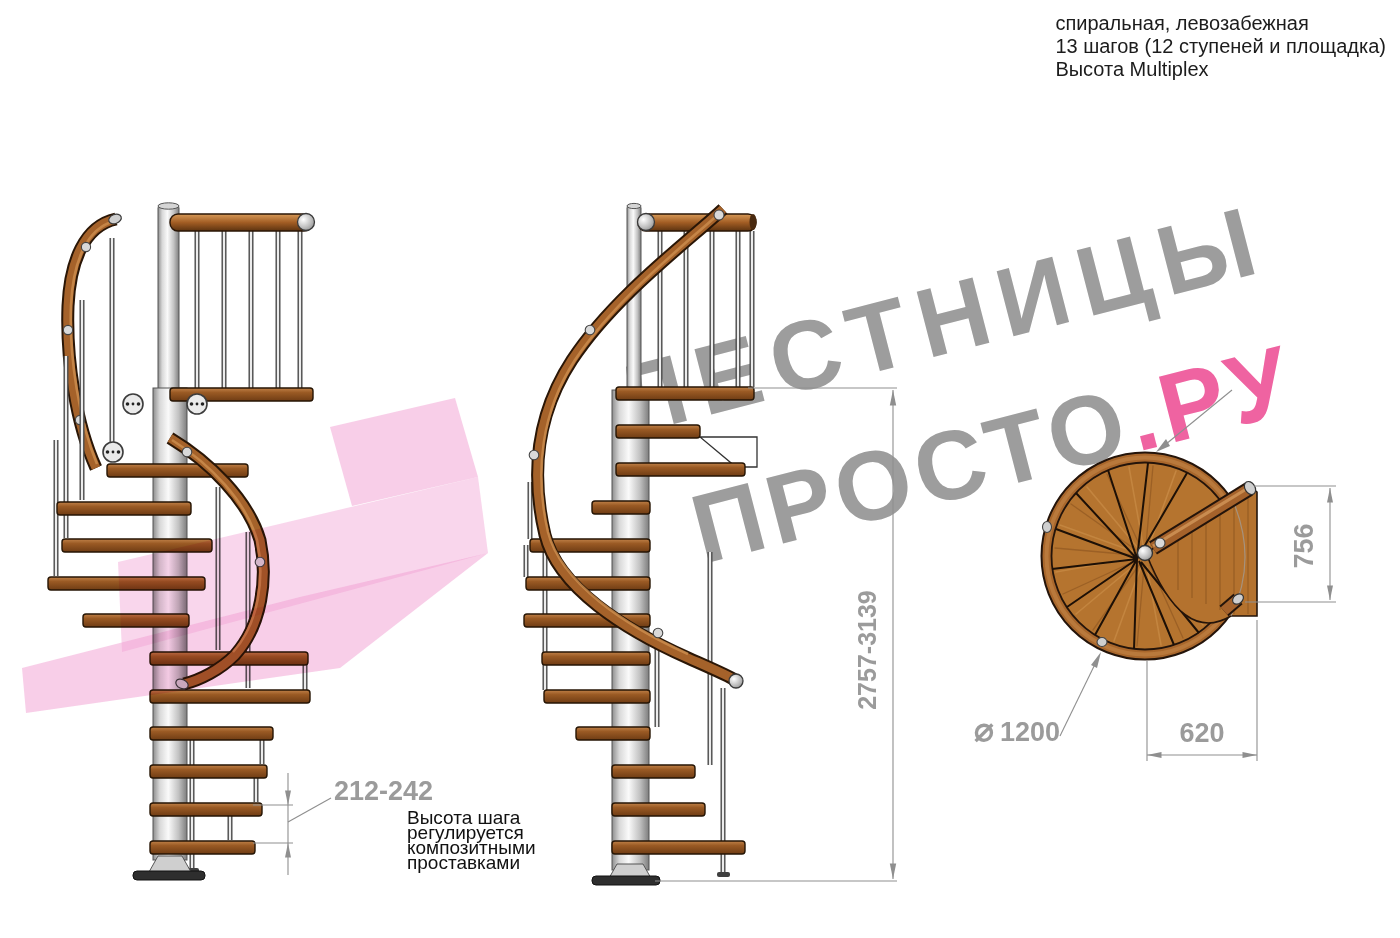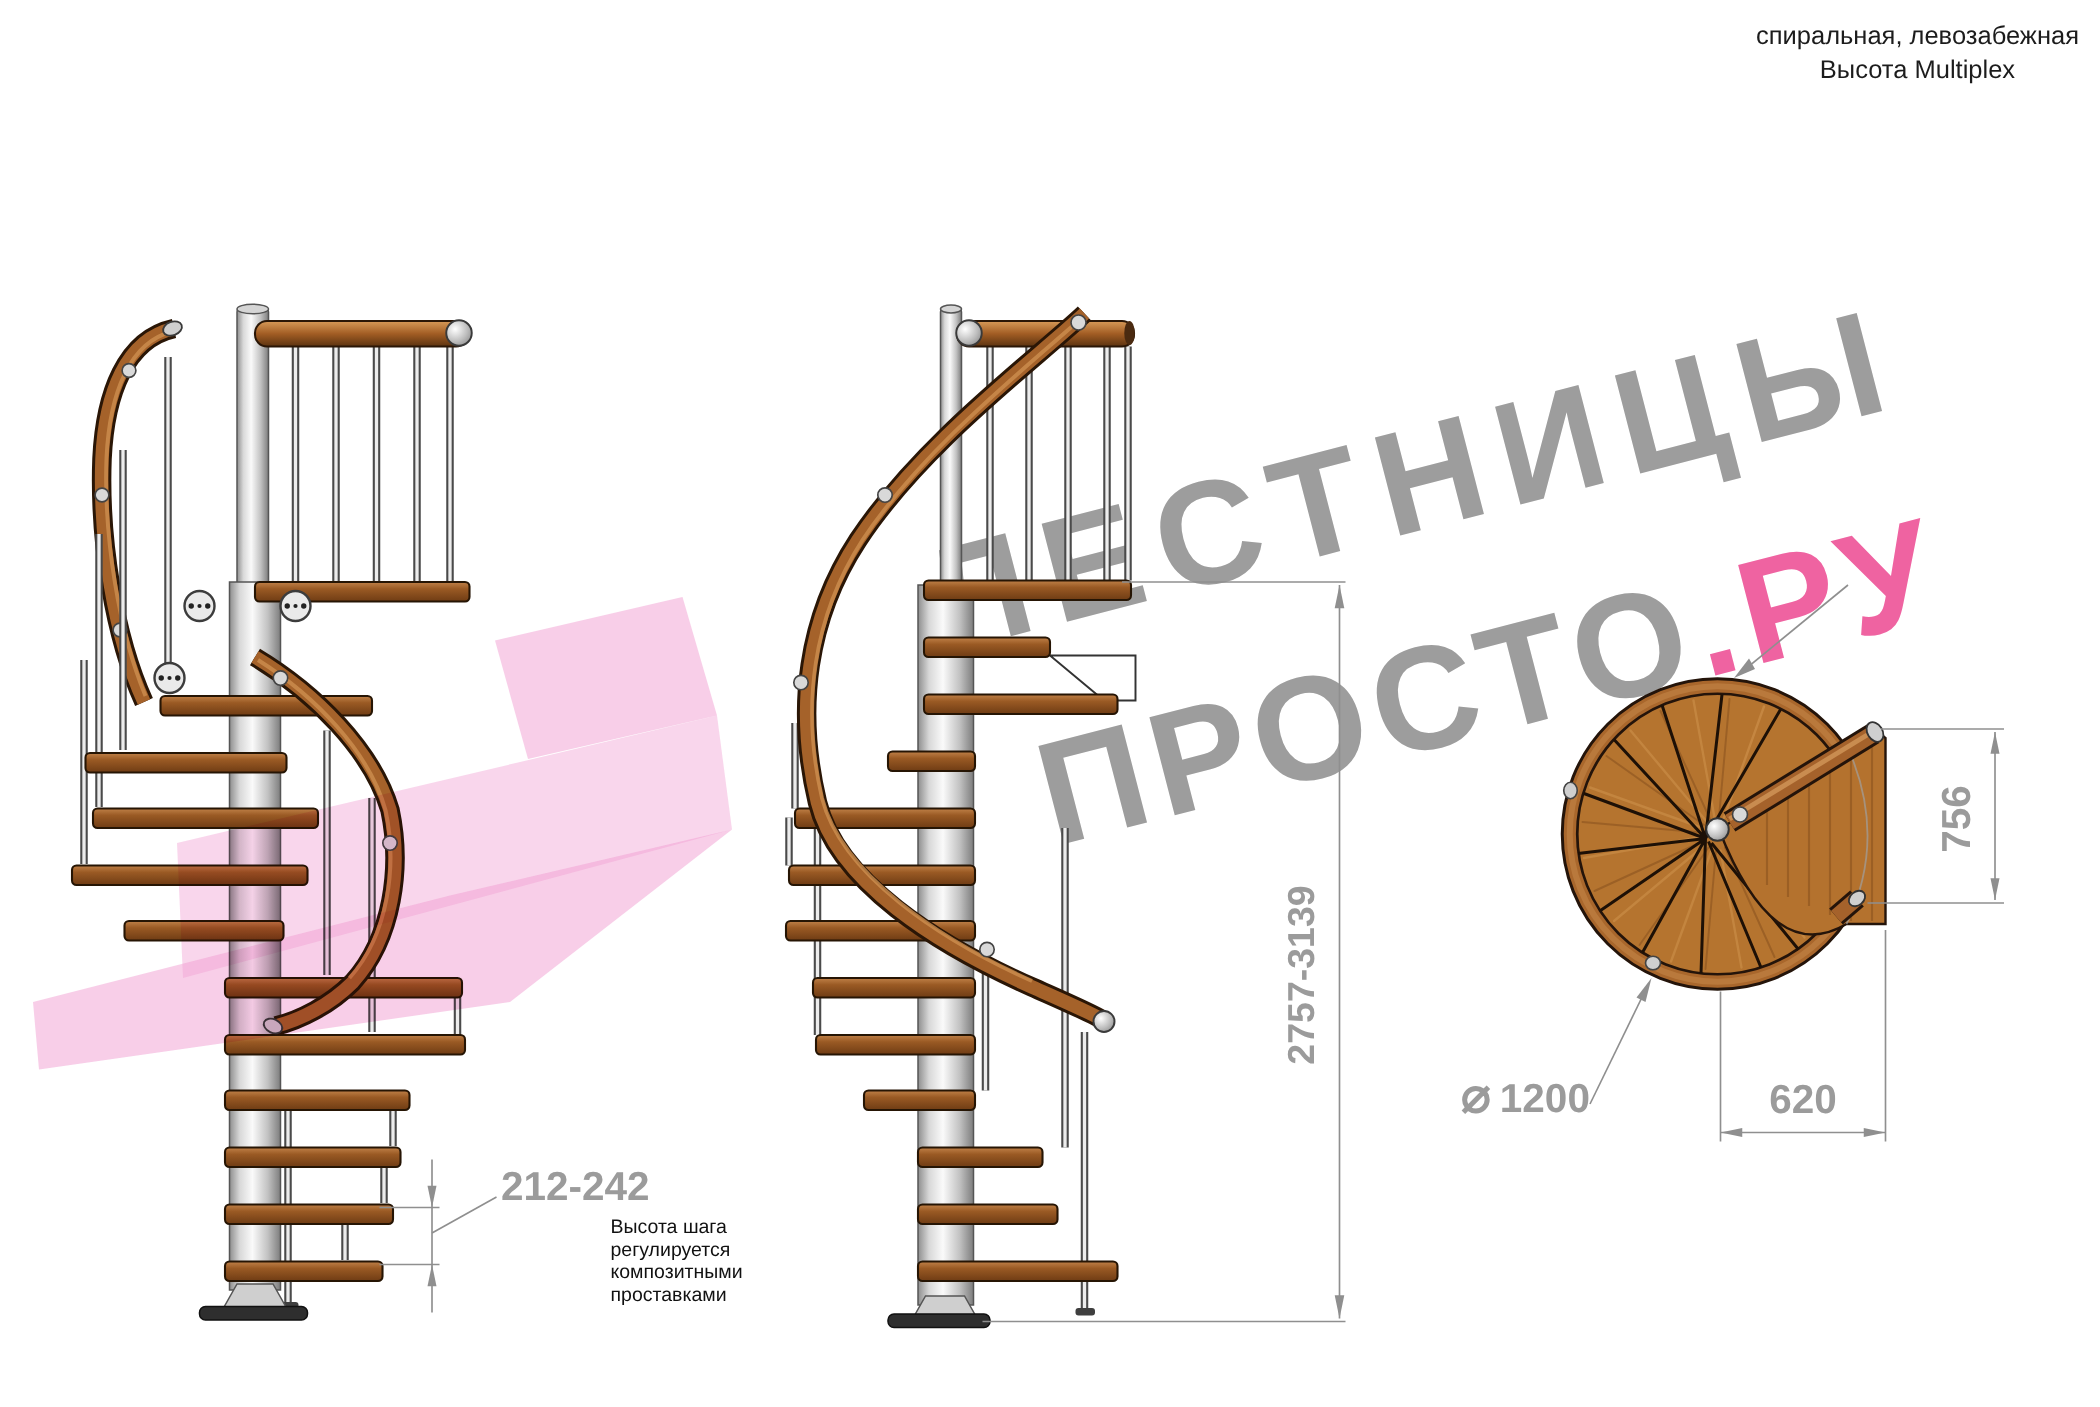--- a/index.html
+++ b/index.html
@@ -7,25 +7,25 @@
           font-family:"Liberation Sans",sans-serif;}
   
   .wm-line{position:absolute;font-weight:700;white-space:nowrap;transform-origin:0 0;
            transform:rotate(-14.5deg);color:#9d9d9d;z-index:1;line-height:1;}
   #wm1{left:606px;top:356px;font-size:98px;letter-spacing:12px;}
   #wm2{left:682px;top:484px;font-size:98px;letter-spacing:6px;}
   .wm-pink{color:#ef63a1;}
   
   svg.drawing{position:absolute;left:0;top:0;z-index:2;}
   
-  .header-block{position:absolute;top:12px;right:14px;z-index:3;text-align:center;
-                color:#1c1c1c;font-size:17px;line-height:23px;font-weight:400;}
+  .header-block{position:absolute;top:12px;right:14px;z-index:3;text-align:left;
+                color:#1c1c1c;font-size:20px;line-height:23px;font-weight:400;}
   
   .step-note{position:absolute;left:407px;top:810px;z-index:3;color:#111;
-             font-size:13px;line-height:15px;font-weight:400;white-space:pre-line;}
+             font-size:19px;line-height:15px;font-weight:400;white-space:pre-line;}
   .dim-text{font-family:"Liberation Sans",sans-serif;font-weight:700;fill:#9b9b9b;}
 </style>
 </head>
 <body>
 
 <div class="canvas">
 
   <div class="wm-line" id="wm1">ЛЕСТНИЦЫ</div>
   <div class="wm-line" id="wm2"><span>ПРОСТО</span><span class="wm-pink">.РУ</span></div>
 
@@ -297,20 +297,21 @@
 
     <text class="dim-text" font-size="27" x="334" y="800">212-242</text>
     <text class="dim-text" font-size="25" text-anchor="middle" transform="rotate(-90 876 650)" x="876" y="650">2757-3139</text>
     <text class="dim-text" font-size="27" text-anchor="middle" transform="rotate(-90 1313 546)" x="1313" y="546">756</text>
     <text class="dim-text" font-size="27" text-anchor="middle" x="1202" y="742">620</text>
     <text x="974" y="741"><tspan class="dim-text" font-size="33" font-weight="400">⌀</tspan><tspan class="dim-text" font-size="27" dx="6">1200</tspan></text>
   </svg>
 
   <div class="header-block">
     <div>спиральная, левозабежная</div>
+    <div>13 шагов (12 ступеней и площадка)</div>
     <div>Высота Multiplex</div>
   </div>
 
   <div class="step-note">Высота шага
 регулируется
 композитными
 проставками</div>
 
 </div>
 

